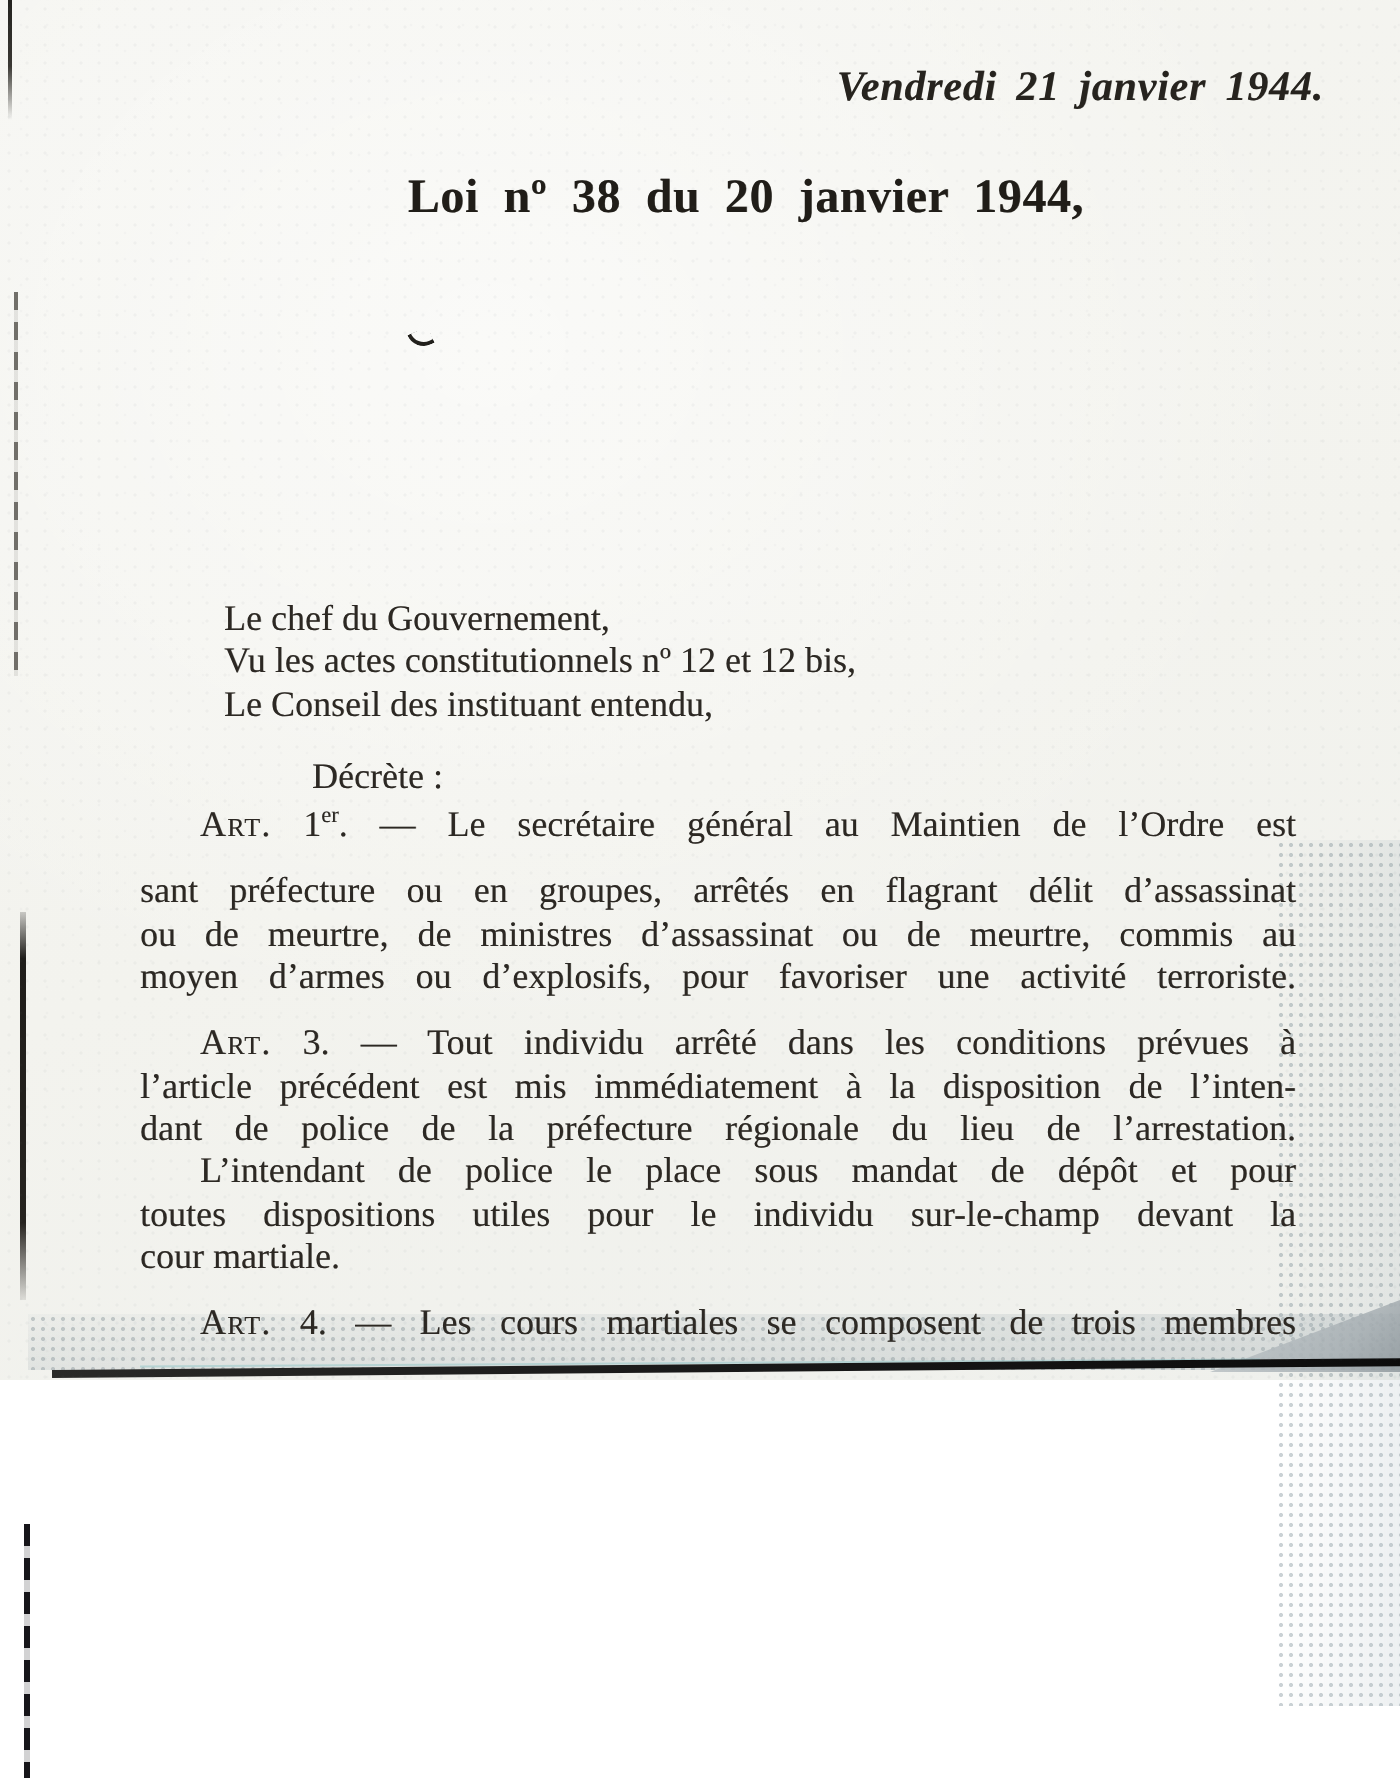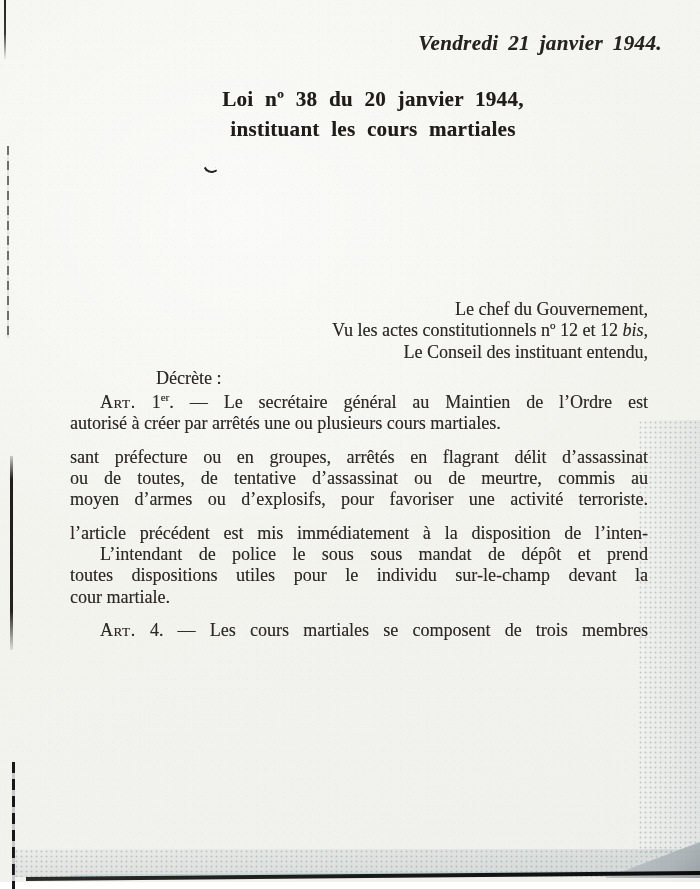--- a/index.html
+++ b/index.html
@@ -3,21 +3,21 @@
 <meta charset="utf-8">
 <style>
   html, body {
     margin: 0; padding: 0;
     width: 700px; height: 889px;
     overflow: hidden;
     background: #ffffff;
   }
   .page {
     position: relative;
-    width: 700px; height: 882px;
+    width: 700px; height: 690px;
     background:
       radial-gradient(ellipse 600px 500px at 35% 25%, rgba(255,255,255,0.55), rgba(255,255,255,0) 70%),
       linear-gradient(160deg, #f5f5f1 0%, #f3f3ee 55%, #eff0ec 100%);
     font-family: "Liberation Serif", "DejaVu Serif", serif;
     color: #2c2823;
   }
   
   .page::after {
     content: "";
     position: absolute; inset: 0;
@@ -102,40 +102,40 @@
   .date {
     position: absolute; top: 31px; right: 38px;
     font-style: italic; font-weight: 600;
     font-size: 21px; letter-spacing: 0.4px; word-spacing: 4px;
     color: #26231e;
     text-shadow: 0.2px 0.2px 0.3px rgba(38,35,30,0.45);
   }
   .title {
     position: absolute; top: 84px; left: 46px; right: 0;
     text-align: center;
-    font-weight: 700; font-size: 21px; line-height: 30px;
+    font-weight: 700; font-size: 24px; line-height: 30px;
     letter-spacing: 0.3px; word-spacing: 6px;
     color: #201d18;
     text-shadow: 0.2px 0.2px 0.3px rgba(32,29,24,0.5);
   }
   .doc-body {
     position: absolute; top: 299px; left: 70px; width: 578px;
     font-size: 18px; line-height: 21.3px;
     color: #2c2823;
     text-shadow: 0.2px 0.2px 0.3px rgba(44,40,35,0.42);
   }
   .line { display: block; }
   .j { text-align: justify; text-align-last: justify; }
   .first { text-indent: 30px; }
   .sc { font-variant: small-caps; letter-spacing: 0.6px; }
   sup.er { font-size: 62%; vertical-align: super; line-height: 0; }
-  .preamble { padding-left: 42px; margin: 0 0 5px 0; text-align: right; }
+  .preamble { padding-left: 42px; margin: 0 0 15px 0; }
   .decree { padding-left: 86px; margin: 0 0 3px 0; }
   .art { margin: 0 0 12px 0; }
-  .bis { font-style: italic; }
+  .bis { }
 </style>
 </head>
 <body>
 
 <div class="page">
 
   <div class="edge-seg seg1"></div>
   <div class="edge-seg seg2"></div>
   <div class="edge-seg seg3"></div>
   <div class="edge-seg seg4"></div>
@@ -143,47 +143,47 @@
   <div class="noise-bottom"></div>
   <div class="corner-wedge"></div>
   <div class="teal-line"></div>
   <div class="bottom-line"></div>
   <div class="ink-speck"></div>
 
   <div class="date">Vendredi 21 janvier 1944.</div>
 
   <div class="title">
     <div class="title-line">Loi nº 38 du 20 janvier 1944,</div>
-    <div class="title-line">instituant les cours martiales</div>
   </div>
 
   <div class="doc-body">
 
     <div class="preamble">
       <span class="line">Le chef du Gouvernement,</span>
       <span class="line"><span>Vu les actes constitutionnels nº 12 et 12 </span><span class="bis">bis</span><span>,</span></span>
       <span class="line">Le Conseil des instituant entendu,</span>
     </div>
 
     <div class="decree">Décrète :</div>
 
     <p class="art">
       <span class="line j first"><span class="sc">Art.</span><span> 1</span><sup class="er">er</sup><span>. — Le secrétaire général au Maintien de l’Ordre est</span></span>
-      <span class="line">autorisé à créer par arrêtés une ou plusieurs cours martiales.</span>
     </p>
 
     <p class="art">
       <span class="line j">sant préfecture ou en groupes, arrêtés en flagrant délit d’assassinat</span>
-      <span class="line j">ou de toutes, de tentative d’assassinat ou de meurtre, commis au</span>
+      <span class="line j">ou de meurtre, de ministres d’assassinat ou de meurtre, commis au</span>
       <span class="line j">moyen d’armes ou d’explosifs, pour favoriser une activité terroriste.</span>
     </p>
 
     <p class="art">
+      <span class="line j first"><span class="sc">Art.</span><span> 3.</span><sup class="er"></sup><span> — Tout individu arrêté dans les conditions prévues à</span></span>
       <span class="line j">l’article précédent est mis immédiatement à la disposition de l’inten-</span>
-      <span class="line j first">L’intendant de police le sous sous mandat de dépôt et prend</span>
+      <span class="line j">dant de police de la préfecture régionale du lieu de l’arrestation.</span>
+      <span class="line j first">L’intendant de police le place sous mandat de dépôt et pour</span>
       <span class="line j">toutes dispositions utiles pour le individu sur-le-champ devant la</span>
       <span class="line">cour martiale.</span>
     </p>
 
     <p class="art">
       <span class="line j first"><span class="sc">Art.</span><span> 4.</span><sup class="er"></sup><span> — Les cours martiales se composent de trois membres</span></span>
     </p>
 
     <p class="art">
     </p>

